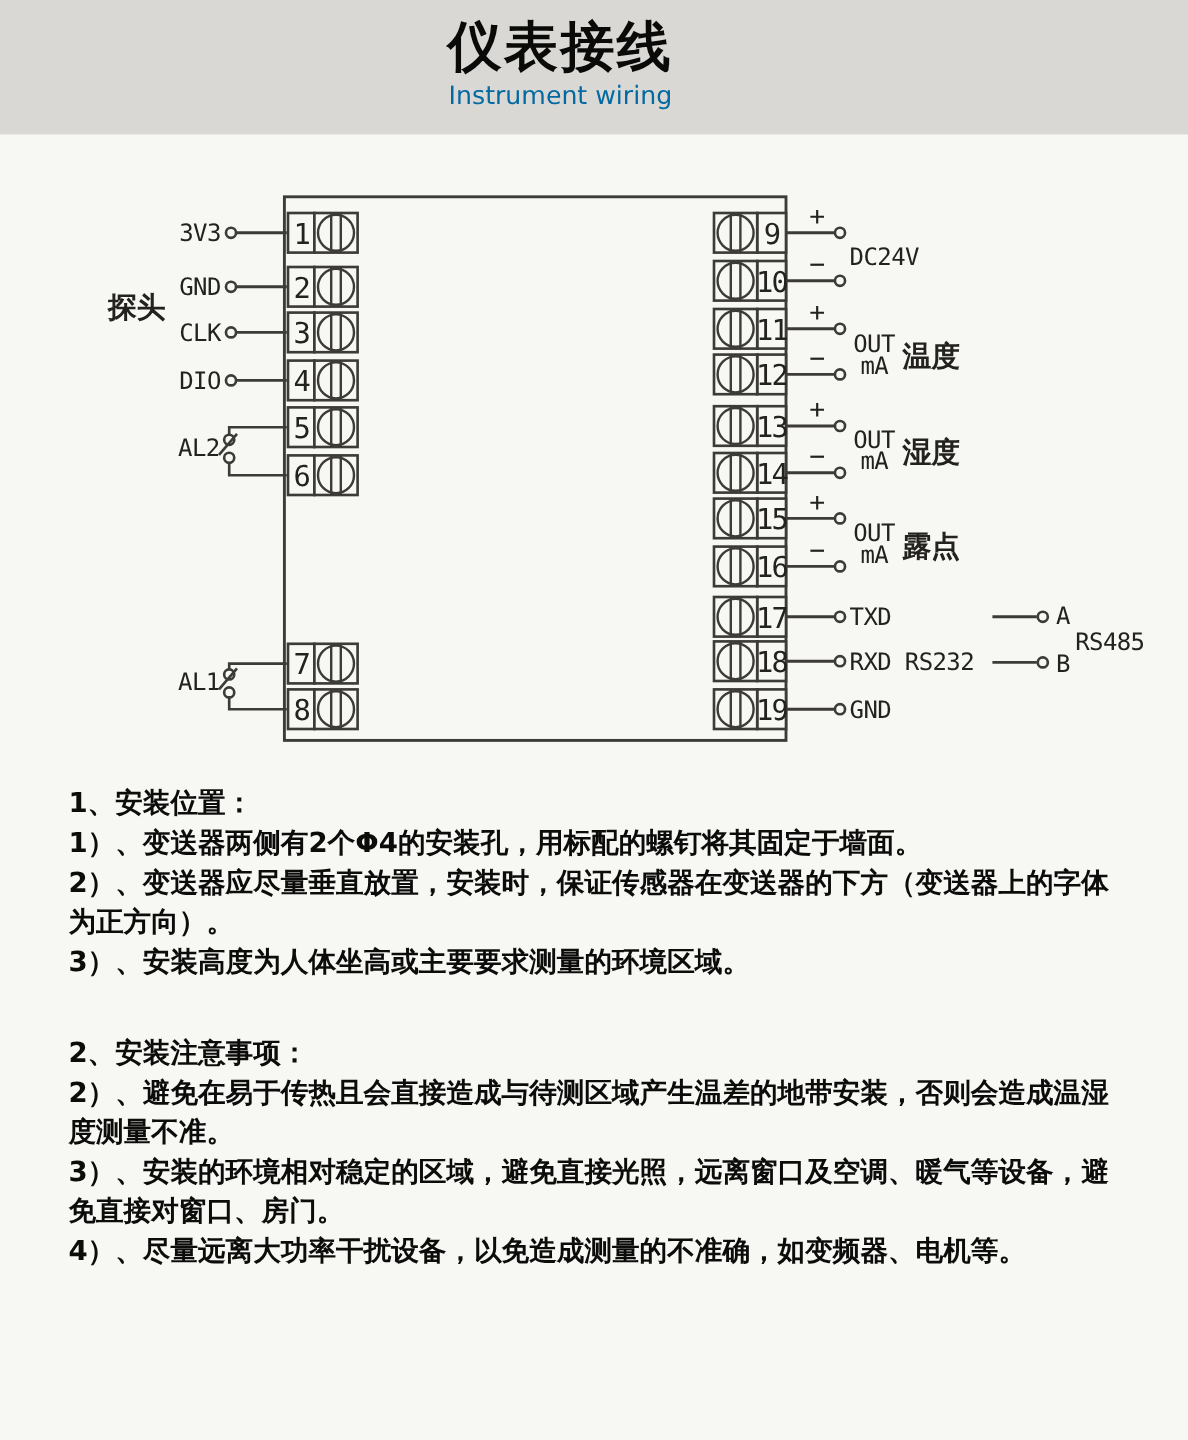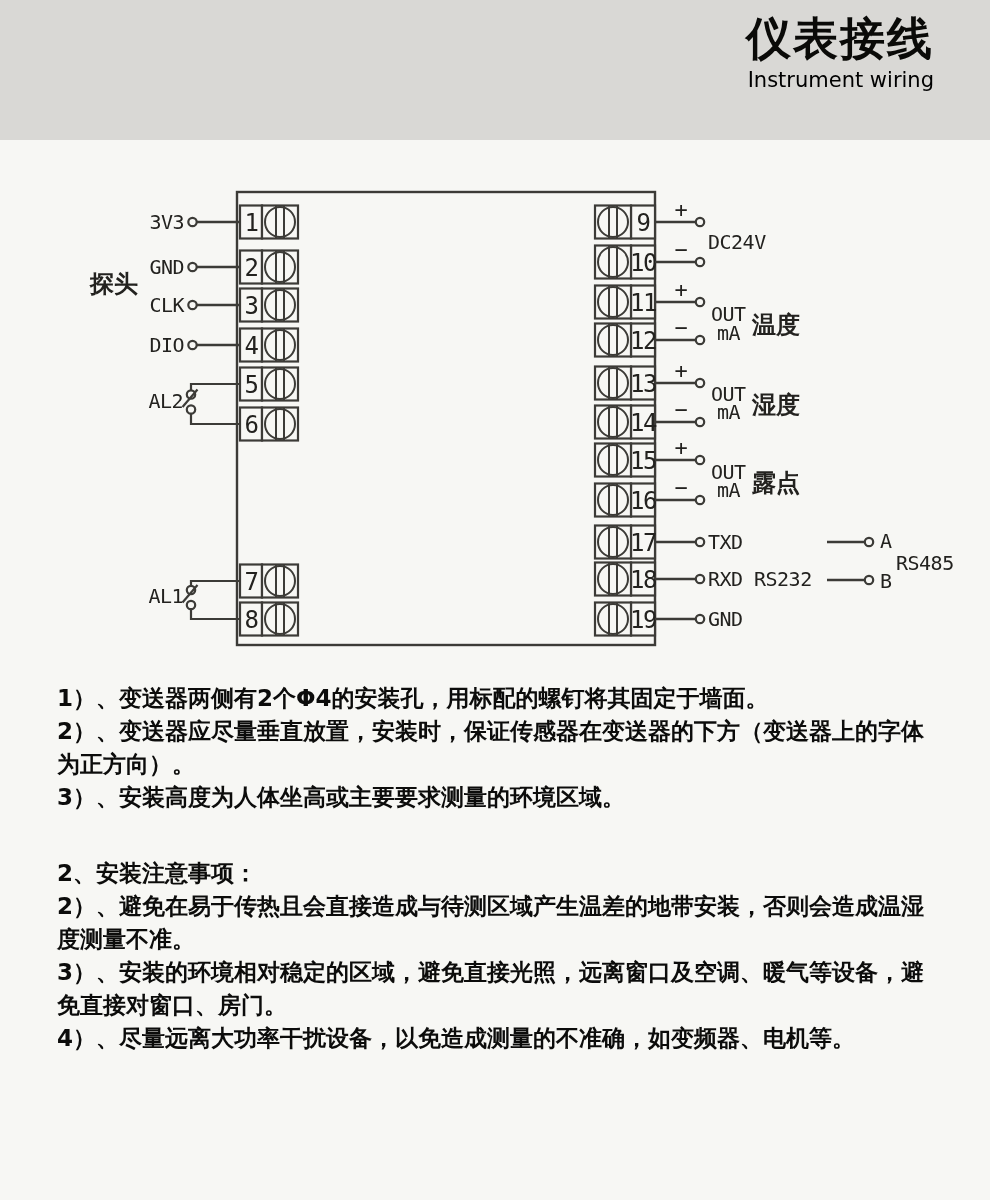--- a/index.html
+++ b/index.html
@@ -5,31 +5,31 @@
   html,body{margin:0;padding:0;}
   .page{
     width:990px;height:1200px;
     background:#f7f7f4;
     position:relative;
     overflow:hidden;
     font-family:"DejaVu Sans",sans-serif;
   }
   
   .hdr{
-    height:140px;background:#d9d8d5;
-    text-align:right;box-sizing:border-box;
+    height:112px;background:#d9d8d5;
+    text-align:center;box-sizing:border-box;
     padding-top:13px;padding-right:56px;
   }
   .hdr .title{
     font-size:45px;font-weight:700;color:#0a0a08;
     letter-spacing:2px;line-height:52px;
     font-family:"DejaVu Sans",sans-serif;
   }
   .hdr .subtitle{
-    font-size:21px;color:#000000;line-height:26px;margin-top:2px;
+    font-size:21px;color:#0369a1;line-height:26px;margin-top:2px;
     font-family:"DejaVu Sans","Liberation Sans",sans-serif;
   }
   
   svg{display:block;}
   svg text{dominant-baseline:central;fill:#23221f;}
   .t-box{fill:#f7f7f4;stroke:#3c3b37;stroke-width:2.2;}
   .t-slot{stroke:#3c3b37;stroke-width:2;fill:none;}
   .t-screw{fill:none;stroke:#3c3b37;stroke-width:2;}
   .wire{stroke:#3c3b37;stroke-width:2.4;fill:none;}
   .thin{stroke:#3c3b37;stroke-width:2.2;fill:none;}
@@ -318,20 +318,21 @@
         <line class="wire" x1="827" y1="558" x2="864" y2="558"></line>
         <circle class="node" cx="869" cy="558" r="4.2"></circle>
         <text class="mono" x="880" y="559">B</text>
         <text class="mono" x="896" y="541">RS485</text>
       </g>
     </g>
   </svg>
 
   <div class="instructions">
     <div>
+      <p>1、安装位置：</p>
       <p>1）、变送器两侧有2个Φ4的安装孔，用标配的螺钉将其固定于墙面。</p>
       <p>2）、变送器应尽量垂直放置，安装时，保证传感器在变送器的下方（变送器上的字体为正方向）。</p>
       <p>3）、安装高度为人体坐高或主要要求测量的环境区域。</p>
     </div>
     <div class="sec2">
       <p>2、安装注意事项：</p>
       <p>2）、避免在易于传热且会直接造成与待测区域产生温差的地带安装，否则会造成温湿度测量不准。</p>
       <p>3）、安装的环境相对稳定的区域，避免直接光照，远离窗口及空调、暖气等设备，避免直接对窗口、房门。</p>
       <p>4）、尽量远离大功率干扰设备，以免造成测量的不准确，如变频器、电机等。</p>
     </div>

